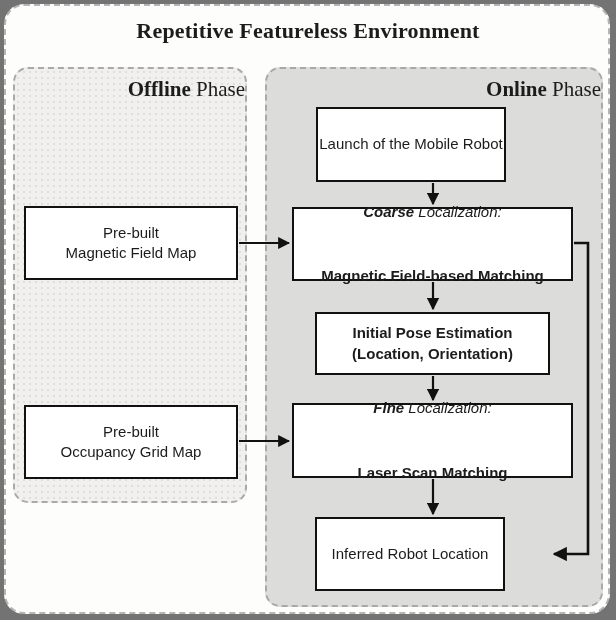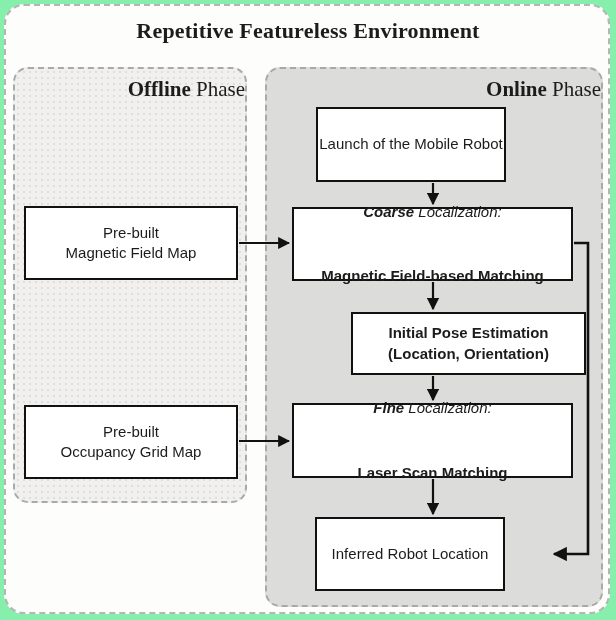--- a/index.html
+++ b/index.html
@@ -2,21 +2,21 @@
 <html style="--ink: #111111; --arrow: #111111; --text: #1c1c1c; --outer_bg: #fdfdfc; --offline_bg: #f1f0ee; --online_bg: #dcdcda; --panel_border: #a9a9a9; --outer_border: #b5b5b5;"><head>
 <meta charset="utf-8">
 <style>
   html, body { margin: 0; padding: 0; background: #ffffff; }
   #stage {
     position: relative;
     width: 616px;
     height: 620px;
     font-family: "Liberation Sans", sans-serif;
     overflow: hidden;
-    background: #86efac;
+    background: #737373;
   }
   
   #outer-frame {
     position: absolute;
     left: 4px; top: 4px;
     width: 606px; height: 610px;
     box-sizing: border-box;
     border: 2px dashed var(--outer_border, #b5b5b5);
     border-radius: 20px;
     background: var(--outer_bg, #fdfdfc);
@@ -70,21 +70,21 @@
     flex-direction: column;
     align-items: center;
     justify-content: center;
     text-align: center;
     font-size: 15px;
     line-height: 1.35;
     color: var(--text, #1c1c1c);
   }
   #node-launch   { left: 316px; top: 107px; width: 190px; height: 75px; }
   #node-coarse   { left: 292px; top: 207px; width: 281px; height: 74px; }
-  #node-initial  { left: 315px; top: 312px; width: 235px; height: 63px; font-weight: bold; margin-left: 36px; }
+  #node-initial  { left: 315px; top: 312px; width: 235px; height: 63px; font-weight: bold; }
   #node-fine     { left: 292px; top: 403px; width: 281px; height: 75px; }
   #node-inferred { left: 315px; top: 517px; width: 190px; height: 74px; }
   #node-magmap   { left: 24px;  top: 206px; width: 214px; height: 74px; }
   #node-occmap   { left: 24px;  top: 405px; width: 214px; height: 74px; }
   .bi { font-weight: bold; font-style: italic; }
   .i  { font-style: italic; margin-top: 43px; }
   .bold-line { font-weight: bold; margin-top: 44px; }
   #arrow-layer {
     position: absolute;
     left: 0; top: 0;

